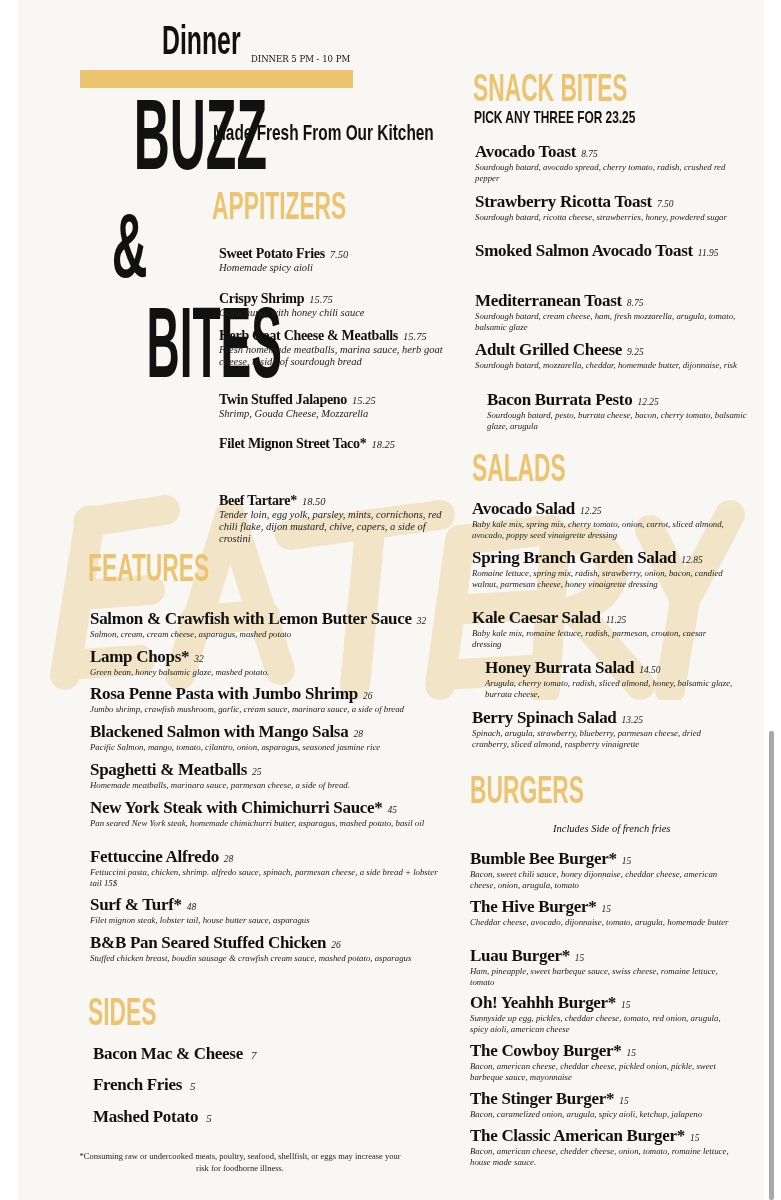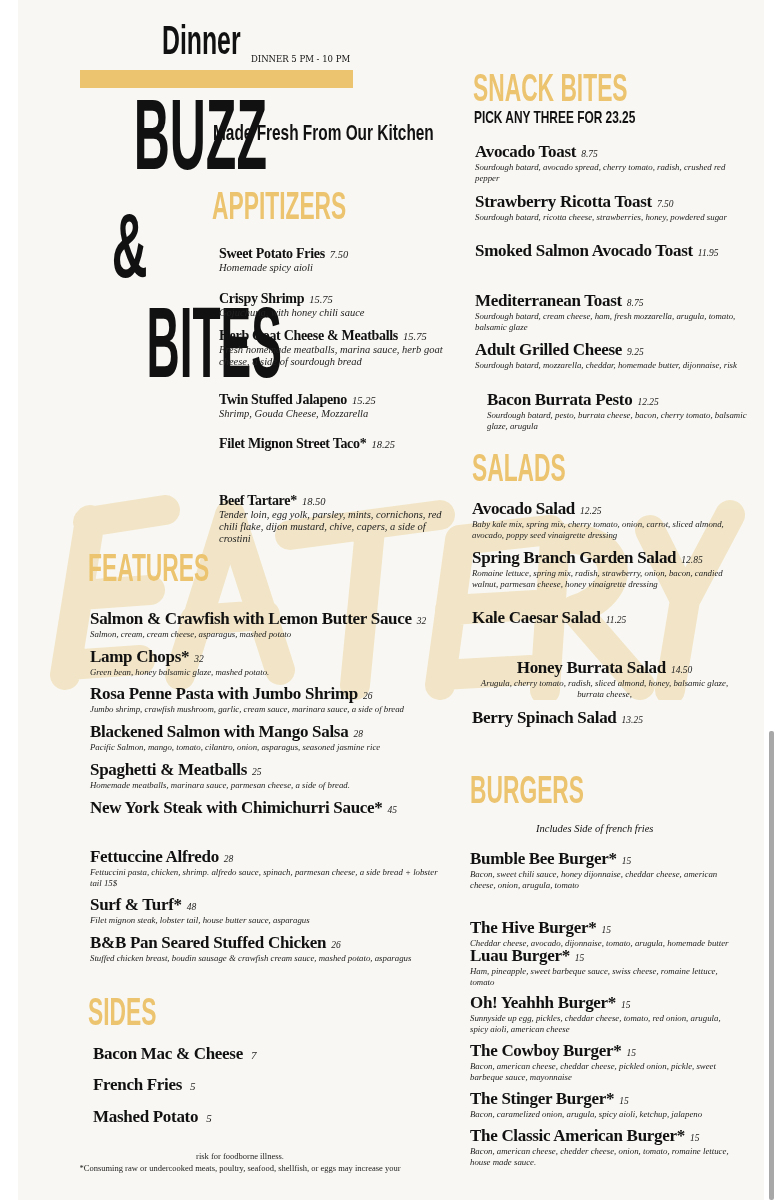--- a/index.html
+++ b/index.html
@@ -108,20 +108,21 @@
 <div class="item small" style="left:90px; top:722px; width:360px;">
   <span class="item-name">Blackened Salmon with Mango Salsa</span><span class="item-price">28</span>
   <div class="item-desc">Pacific Salmon, mango, tomato, cilantro, onion, asparagus, seasoned jasmine rice</div>
 </div>
 <div class="item small" style="left:90px; top:760px; width:360px;">
   <span class="item-name">Spaghetti &amp; Meatballs</span><span class="item-price">25</span>
   <div class="item-desc">Homemade meatballs, marinara sauce, parmesan cheese, a side of bread.</div>
 </div>
 <div class="item small" style="left:90px; top:798px; width:360px;">
   <span class="item-name">New York Steak with Chimichurri Sauce*</span><span class="item-price">45</span>
+  <div class="item-desc">Pan seared New York steak, homemade chimichurri butter, asparagus, mashed potato, basil oil</div>
 </div>
 <div class="item small" style="left:90px; top:847px; width:360px;">
   <span class="item-name">Fettuccine Alfredo</span><span class="item-price">28</span>
   <div class="item-desc">Fettuccini pasta, chicken, shrimp. alfredo sauce, spinach, parmesan cheese, a side bread + lobster tail 15$</div>
 </div>
 <div class="item small" style="left:90px; top:895px; width:360px;">
   <span class="item-name">Surf &amp; Turf*</span><span class="item-price">48</span>
   <div class="item-desc">Filet mignon steak, lobster tail, house butter sauce, asparagus</div>
 </div>
 <div class="item small" style="left:90px; top:933px; width:365px;">
@@ -136,22 +137,22 @@
   <span class="item-name">Bacon Mac &amp; Cheese</span><span class="item-price" style="font-size:11px; margin-left:8px;">7</span>
 </div>
 <div class="item small" style="left:93px; top:1075px;">
   <span class="item-name">French Fries</span><span class="item-price" style="font-size:11px; margin-left:8px;">5</span>
 </div>
 <div class="item small" style="left:93px; top:1107px;">
   <span class="item-name">Mashed Potato</span><span class="item-price" style="font-size:11px; margin-left:8px;">5</span>
 </div>
 
 <div class="abs footnote" style="left:60px; top:1150px; width:360px;">
+  <div>*Consuming raw or undercooked meats, poultry, seafood, shellfish, or eggs may increase your</div>
   <div>risk for foodborne illness.</div>
-  <div>*Consuming raw or undercooked meats, poultry, seafood, shellfish, or eggs may increase your</div>
 </div>
 
 <div class="abs" style="left:473px; top:68px;">
   <span class="condensed gold" style="font-size:38px; line-height:40px; transform:scaleX(0.6);">SNACK BITES</span>
 </div>
 <div class="abs" style="left:474px; top:108px;">
   <span class="condensed" style="font-size:17px; line-height:20px; color:#111; transform:scaleX(0.7);">PICK ANY THREE FOR 23.25</span>
 </div>
 
 <div class="item small" style="left:475px; top:142px; width:262px;">
@@ -185,39 +186,41 @@
 <div class="item small" style="left:472px; top:499px; width:265px;">
   <span class="item-name">Avocado Salad</span><span class="item-price">12.25</span>
   <div class="item-desc">Baby kale mix, spring mix, cherry tomato, onion, carrot, sliced almond, avocado, poppy seed vinaigrette dressing</div>
 </div>
 <div class="item small" style="left:472px; top:548px; width:265px;">
   <span class="item-name">Spring Branch Garden Salad</span><span class="item-price">12.85</span>
   <div class="item-desc">Romaine lettuce, spring mix, radish, strawberry, onion, bacon, candied walnut, parmesan cheese, honey vinaigrette dressing</div>
 </div>
 <div class="item small" style="left:472px; top:608px; width:265px;">
   <span class="item-name">Kale Caesar Salad</span><span class="item-price">11.25</span>
-</div>
-<div class="item small" style="left:472px; top:658px; width:265px;text-align:center;">
+  <div class="item-desc">Baby kale mix, romaine lettuce, radish, parmesan, crouton, caesar dressing</div>
+</div>
+<div class="item small" style="left:485px; top:658px; width:265px;">
   <span class="item-name">Honey Burrata Salad</span><span class="item-price">14.50</span>
   <div class="item-desc">Arugula, cherry tomato, radish, sliced almond, honey, balsamic glaze, burrata cheese,</div>
 </div>
 <div class="item small" style="left:472px; top:708px; width:265px;">
   <span class="item-name">Berry Spinach Salad</span><span class="item-price">13.25</span>
+  <div class="item-desc">Spinach, arugula, strawberry, blueberry, parmesan cheese, dried cranberry, sliced almond, raspberry vinaigrette</div>
 </div>
 
 <div class="abs" style="left:470px; top:770px;">
   <span class="condensed gold" style="font-size:38px; line-height:40px; transform:scaleX(0.6);">BURGERS</span>
 </div>
-<div class="abs item-desc" style="left:536px; top:823px; font-size:10.5px; color:#111;">Includes Side of french fries</div>
+<div class="abs item-desc" style="left:553px; top:823px; font-size:10.5px; color:#111;">Includes Side of french fries</div>
 
 <div class="item small" style="left:470px; top:849px; width:265px;">
   <span class="item-name">Bumble Bee Burger*</span><span class="item-price">15</span>
   <div class="item-desc">Bacon, sweet chili sauce, honey dijonnaise, cheddar cheese, american cheese, onion, arugula, tomato</div>
 </div>
-<div class="item small" style="left:470px; top:918px; width:265px;">
+<div class="item small" style="left:470px; top:897px; width:265px;">
   <span class="item-name">The Hive Burger*</span><span class="item-price">15</span>
   <div class="item-desc">Cheddar cheese, avocado, dijonnaise, tomato, arugula, homemade butter</div>
 </div>
 <div class="item small" style="left:470px; top:946px; width:265px;">
   <span class="item-name">Luau Burger*</span><span class="item-price">15</span>
   <div class="item-desc">Ham, pineapple, sweet barbeque sauce, swiss cheese, romaine lettuce, tomato</div>
 </div>
 <div class="item small" style="left:470px; top:993px; width:265px;">
   <span class="item-name">Oh! Yeahhh Burger*</span><span class="item-price">15</span>
   <div class="item-desc">Sunnyside up egg, pickles, cheddar cheese, tomato, red onion, arugula, spicy aioli, american cheese</div>

